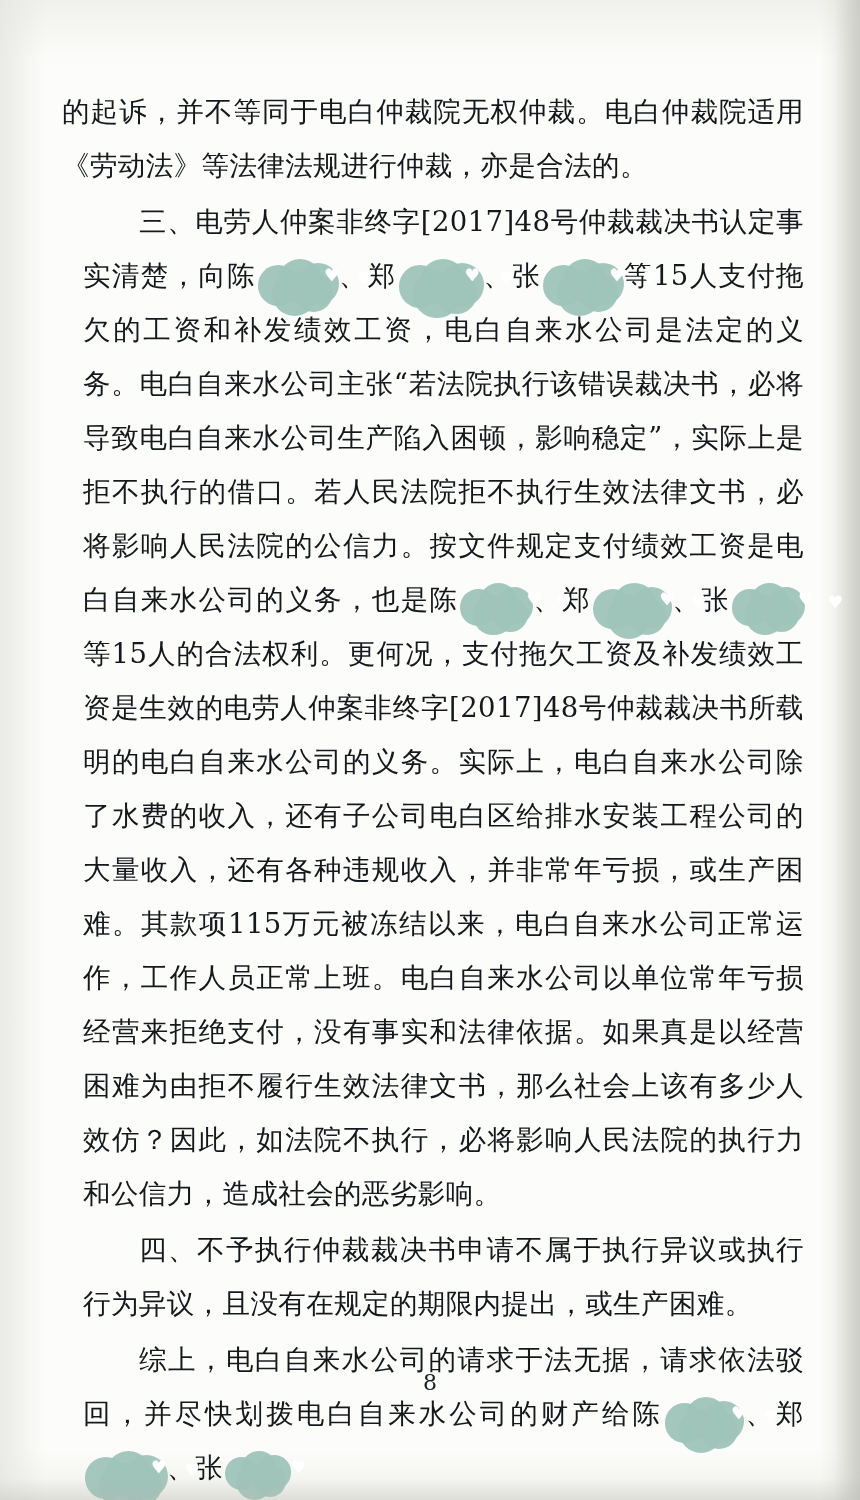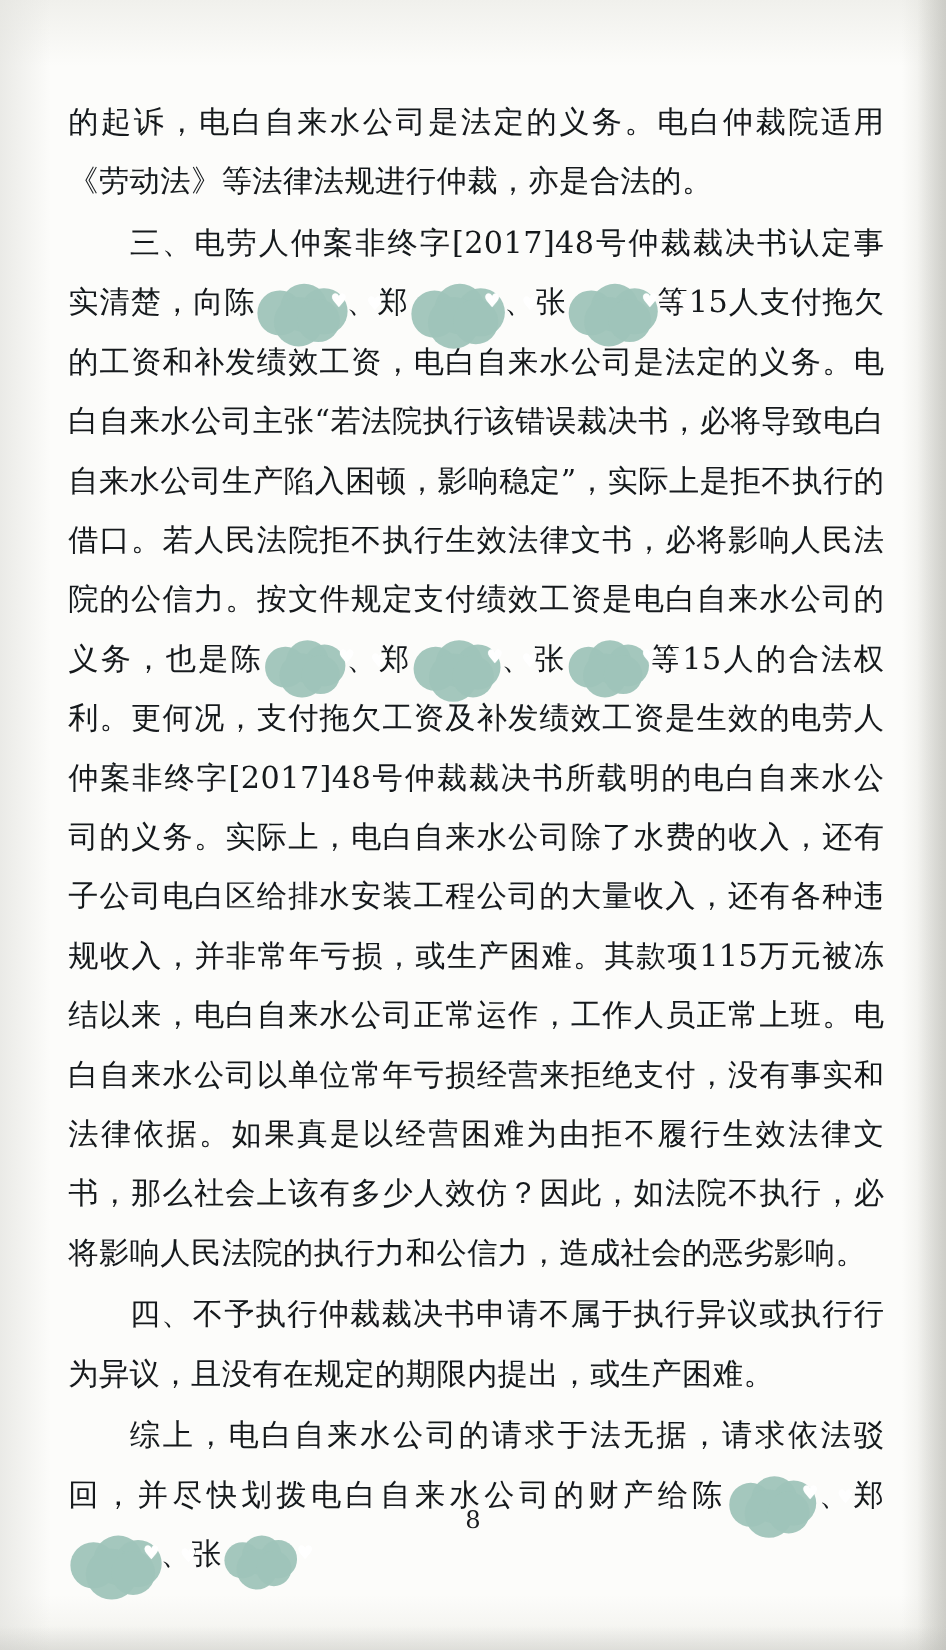--- a/index.html
+++ b/index.html
@@ -54,20 +54,21 @@
     font-size: 27.5px;
     line-height: 54px;
     color: #15191c;
     text-align: justify;
     text-justify: inter-character;
     letter-spacing: 0.4px;
     font-weight: 500;
   }
   p.indent {
     text-indent: 56px;
+    margin-left: 21px;
   }
   
   .redact {
     display: inline-block;
     position: relative;
     vertical-align: -8px;
     margin: 0 2px;
   }
   .redact .blob {
     position: absolute;
@@ -93,21 +94,21 @@
     color: #1a1d20;
     font-family: "DejaVu Serif", "Liberation Serif", serif;
   }
 </style>
 </head>
 <body>
 
 <div class="page">
   <div class="content">
     <div id="paragraphs">
-        <p class="para"><span>的起诉，电白自来水公司是法定的义务。电白仲裁院适用《劳动法》等法律法规进行仲裁，亦是合法的。</span></p>
+        <p class="para"><span>的起诉，并不等同于电白仲裁院无权仲裁。电白仲裁院适用《劳动法》等法律法规进行仲裁，亦是合法的。</span></p>
         <p class="para indent"><span>三、电劳人仲案非终字[2017]48号仲裁裁决书认定事实清楚，向陈</span><span class="redact" style="width: 78px; height: 34px;"><span class="blob" style="background: rgb(159, 196, 185); left: 0px; top: 6.12px; width: 40.56px; height: 40.56px;"></span><span class="blob" style="background: rgb(159, 196, 185); left: 20.28px; top: 0px; width: 43.68px; height: 43.68px;"></span><span class="blob" style="background: rgb(159, 196, 185); left: 39px; top: 4.08px; width: 42.12px; height: 42.12px;"></span><span class="blob" style="background: rgb(159, 196, 185); left: 14.04px; top: 11.56px; width: 45.24px; height: 45.24px;"></span><span class="blob" style="background: rgb(159, 196, 185); left: 35.88px; top: 13.6px; width: 39px; height: 39px;"></span><span class="heart" style="left: 10px; top: 8px;">♥</span><span class="heart" style="left: 42.76px; top: 11px;">♥</span></span><span>、郑</span><span class="redact" style="width: 82px; height: 34px;"><span class="blob" style="background: rgb(159, 196, 185); left: 0px; top: 6.12px; width: 42.64px; height: 42.64px;"></span><span class="blob" style="background: rgb(159, 196, 185); left: 21.32px; top: 0px; width: 45.92px; height: 45.92px;"></span><span class="blob" style="background: rgb(159, 196, 185); left: 41px; top: 4.08px; width: 44.28px; height: 44.28px;"></span><span class="blob" style="background: rgb(159, 196, 185); left: 14.76px; top: 11.56px; width: 47.56px; height: 47.56px;"></span><span class="blob" style="background: rgb(159, 196, 185); left: 37.72px; top: 13.6px; width: 41px; height: 41px;"></span><span class="heart" style="left: 10px; top: 8px;">♥</span><span class="heart" style="left: 44.44px; top: 11px;">♥</span></span><span>、张</span><span class="redact" style="width: 78px; height: 34px;"><span class="blob" style="background: rgb(159, 196, 185); left: 0px; top: 6.12px; width: 40.56px; height: 40.56px;"></span><span class="blob" style="background: rgb(159, 196, 185); left: 20.28px; top: 0px; width: 43.68px; height: 43.68px;"></span><span class="blob" style="background: rgb(159, 196, 185); left: 39px; top: 4.08px; width: 42.12px; height: 42.12px;"></span><span class="blob" style="background: rgb(159, 196, 185); left: 14.04px; top: 11.56px; width: 45.24px; height: 45.24px;"></span><span class="blob" style="background: rgb(159, 196, 185); left: 35.88px; top: 13.6px; width: 39px; height: 39px;"></span><span class="heart" style="left: 10px; top: 8px;">♥</span><span class="heart" style="left: 42.76px; top: 11px;">♥</span></span><span>等15人支付拖欠的工资和补发绩效工资，电白自来水公司是法定的义务。电白自来水公司主张“若法院执行该错误裁决书，必将导致电白自来水公司生产陷入困顿，影响稳定”，实际上是拒不执行的借口。若人民法院拒不执行生效法律文书，必将影响人民法院的公信力。按文件规定支付绩效工资是电白自来水公司的义务，也是陈</span><span class="redact" style="width: 70px; height: 34px;"><span class="blob" style="background: rgb(159, 196, 185); left: 0px; top: 6.12px; width: 36.4px; height: 36.4px;"></span><span class="blob" style="background: rgb(159, 196, 185); left: 18.2px; top: 0px; width: 39.2px; height: 39.2px;"></span><span class="blob" style="background: rgb(159, 196, 185); left: 35px; top: 4.08px; width: 37.8px; height: 37.8px;"></span><span class="blob" style="background: rgb(159, 196, 185); left: 12.6px; top: 11.56px; width: 40.6px; height: 40.6px;"></span><span class="blob" style="background: rgb(159, 196, 185); left: 32.2px; top: 13.6px; width: 35px; height: 35px;"></span><span class="heart" style="left: 10px; top: 8px;">♥</span><span class="heart" style="left: 39.4px; top: 11px;">♥</span></span><span>、郑</span><span class="redact" style="width: 76px; height: 34px;"><span class="blob" style="background: rgb(159, 196, 185); left: 0px; top: 6.12px; width: 39.52px; height: 39.52px;"></span><span class="blob" style="background: rgb(159, 196, 185); left: 19.76px; top: 0px; width: 42.56px; height: 42.56px;"></span><span class="blob" style="background: rgb(159, 196, 185); left: 38px; top: 4.08px; width: 41.04px; height: 41.04px;"></span><span class="blob" style="background: rgb(159, 196, 185); left: 13.68px; top: 11.56px; width: 44.08px; height: 44.08px;"></span><span class="blob" style="background: rgb(159, 196, 185); left: 34.96px; top: 13.6px; width: 38px; height: 38px;"></span><span class="heart" style="left: 10px; top: 8px;">♥</span><span class="heart" style="left: 41.92px; top: 11px;">♥</span></span><span>、张</span><span class="redact" style="width: 70px; height: 34px;"><span class="blob" style="background: rgb(159, 196, 185); left: 0px; top: 6.12px; width: 36.4px; height: 36.4px;"></span><span class="blob" style="background: rgb(159, 196, 185); left: 18.2px; top: 0px; width: 39.2px; height: 39.2px;"></span><span class="blob" style="background: rgb(159, 196, 185); left: 35px; top: 4.08px; width: 37.8px; height: 37.8px;"></span><span class="blob" style="background: rgb(159, 196, 185); left: 12.6px; top: 11.56px; width: 40.6px; height: 40.6px;"></span><span class="blob" style="background: rgb(159, 196, 185); left: 32.2px; top: 13.6px; width: 35px; height: 35px;"></span><span class="heart" style="left: 10px; top: 8px;">♥</span><span class="heart" style="left: 39.4px; top: 11px;">♥</span></span><span>等15人的合法权利。更何况，支付拖欠工资及补发绩效工资是生效的电劳人仲案非终字[2017]48号仲裁裁决书所载明的电白自来水公司的义务。实际上，电白自来水公司除了水费的收入，还有子公司电白区给排水安装工程公司的大量收入，还有各种违规收入，并非常年亏损，或生产困难。其款项115万元被冻结以来，电白自来水公司正常运作，工作人员正常上班。电白自来水公司以单位常年亏损经营来拒绝支付，没有事实和法律依据。如果真是以经营困难为由拒不履行生效法律文书，那么社会上该有多少人效仿？因此，如法院不执行，必将影响人民法院的执行力和公信力，造成社会的恶劣影响。</span></p>
         <p class="para indent"><span>四、不予执行仲裁裁决书申请不属于执行异议或执行行为异议，且没有在规定的期限内提出，或生产困难。</span></p>
         <p class="para indent"><span>综上，电白自来水公司的请求于法无据，请求依法驳回，并尽快划拨电白自来水公司的财产给陈</span><span class="redact" style="width: 76px; height: 34px;"><span class="blob" style="background: rgb(159, 196, 185); left: 0px; top: 6.12px; width: 39.52px; height: 39.52px;"></span><span class="blob" style="background: rgb(159, 196, 185); left: 19.76px; top: 0px; width: 42.56px; height: 42.56px;"></span><span class="blob" style="background: rgb(159, 196, 185); left: 38px; top: 4.08px; width: 41.04px; height: 41.04px;"></span><span class="blob" style="background: rgb(159, 196, 185); left: 13.68px; top: 11.56px; width: 44.08px; height: 44.08px;"></span><span class="blob" style="background: rgb(159, 196, 185); left: 34.96px; top: 13.6px; width: 38px; height: 38px;"></span><span class="heart" style="left: 10px; top: 8px;">♥</span><span class="heart" style="left: 41.92px; top: 11px;">♥</span></span><span>、郑</span><span class="redact" style="width: 80px; height: 34px;"><span class="blob" style="background: rgb(159, 196, 185); left: 0px; top: 6.12px; width: 41.6px; height: 41.6px;"></span><span class="blob" style="background: rgb(159, 196, 185); left: 20.8px; top: 0px; width: 44.8px; height: 44.8px;"></span><span class="blob" style="background: rgb(159, 196, 185); left: 40px; top: 4.08px; width: 43.2px; height: 43.2px;"></span><span class="blob" style="background: rgb(159, 196, 185); left: 14.4px; top: 11.56px; width: 46.4px; height: 46.4px;"></span><span class="blob" style="background: rgb(159, 196, 185); left: 36.8px; top: 13.6px; width: 40px; height: 40px;"></span><span class="heart" style="left: 10px; top: 8px;">♥</span><span class="heart" style="left: 43.6px; top: 11px;">♥</span></span><span>、张</span><span class="redact" style="width: 64px; height: 34px;"><span class="blob" style="background: rgb(159, 196, 185); left: 0px; top: 6.12px; width: 33.28px; height: 33.28px;"></span><span class="blob" style="background: rgb(159, 196, 185); left: 16.64px; top: 0px; width: 35.84px; height: 35.84px;"></span><span class="blob" style="background: rgb(159, 196, 185); left: 32px; top: 4.08px; width: 34.56px; height: 34.56px;"></span><span class="blob" style="background: rgb(159, 196, 185); left: 11.52px; top: 11.56px; width: 37.12px; height: 37.12px;"></span><span class="blob" style="background: rgb(159, 196, 185); left: 29.44px; top: 13.6px; width: 32px; height: 32px;"></span><span class="heart" style="left: 10px; top: 8px;">♥</span></span></p>
       </div>
   </div>
   <div class="page-number">8</div>
   <div class="edge-shadow-right"></div>
   <div class="edge-shadow-bottom"></div>
 </div>
 

